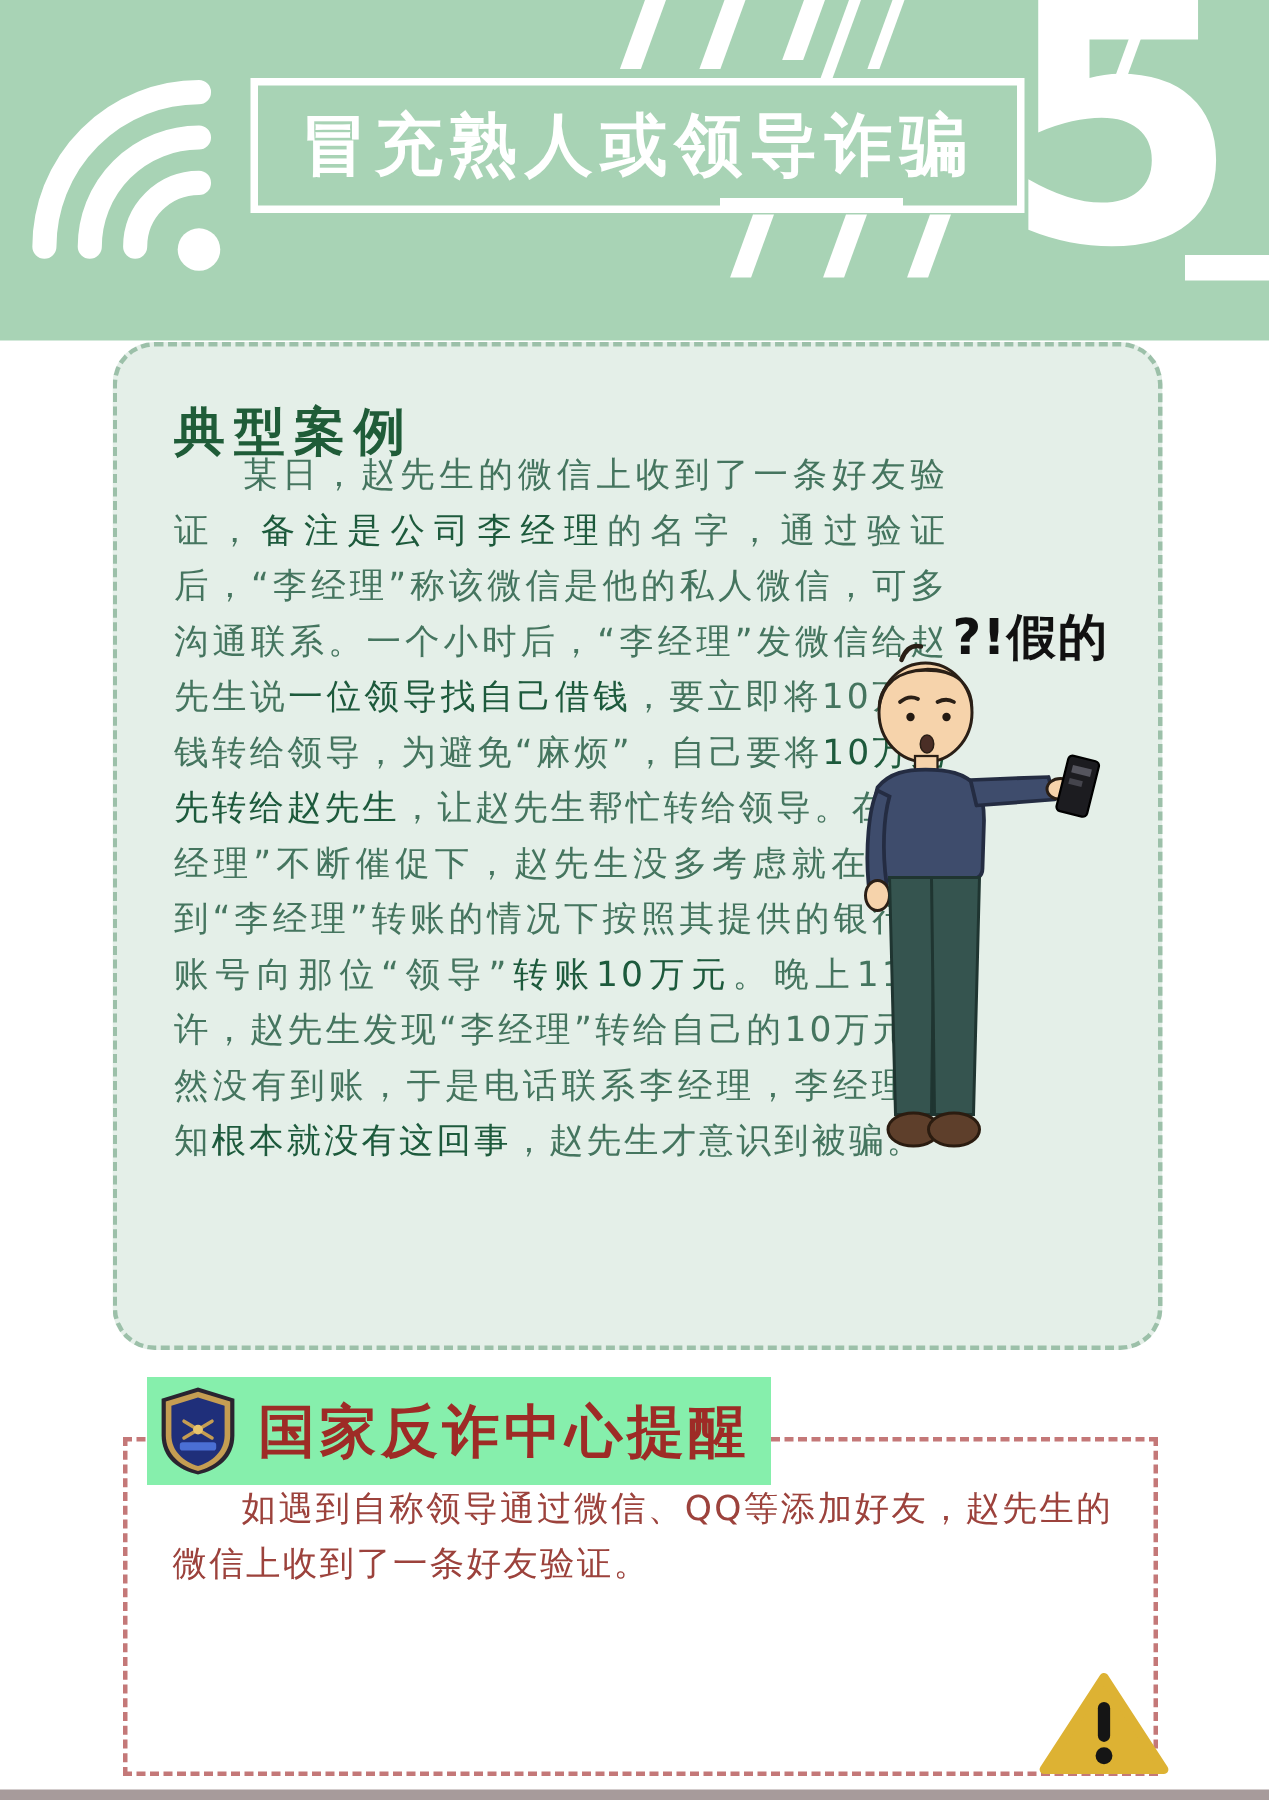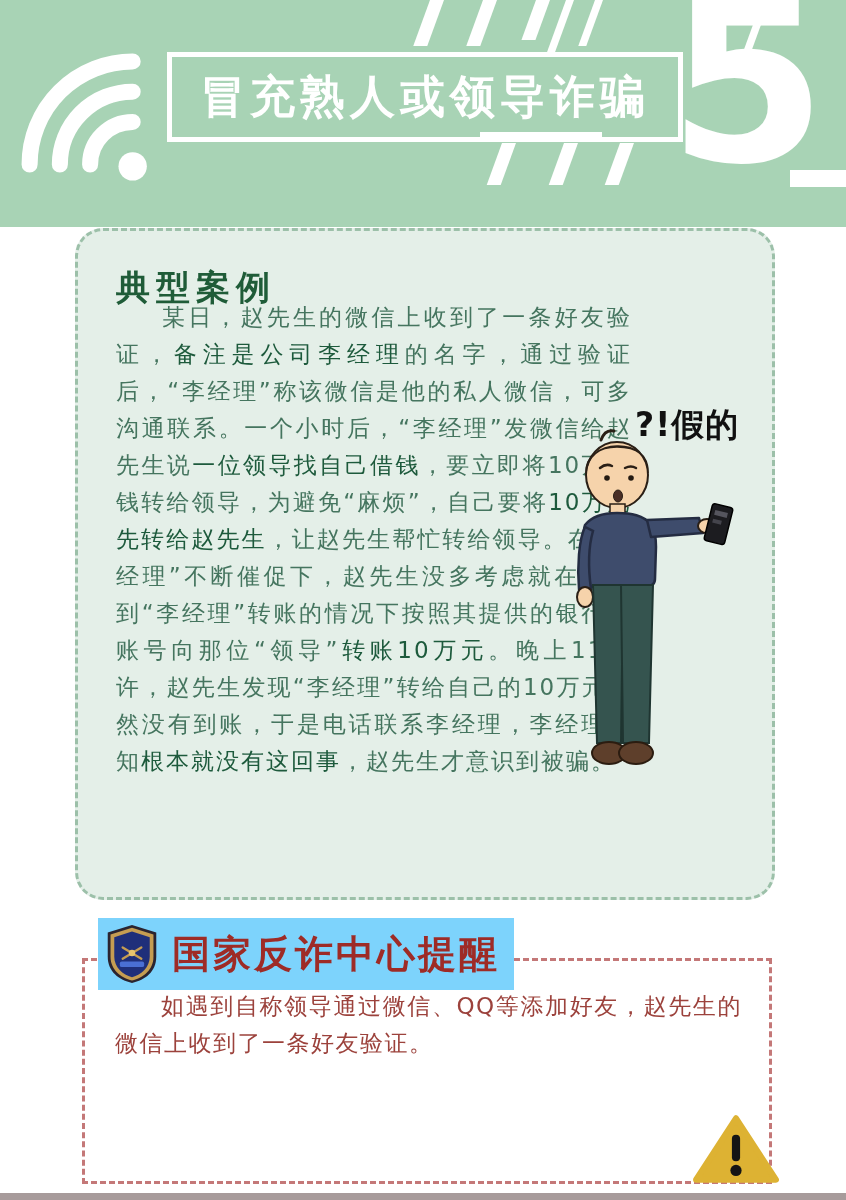--- a/index.html
+++ b/index.html
@@ -47,21 +47,21 @@
             border:3px dashed var(--case-box-border);border-radius:28px;}
   .case-heading{position:absolute;left:38px;top:34px;color:var(--case-heading);font-size:34px;font-weight:bold;letter-spacing:6px;}
   .case-text{position:absolute;left:38px;top:68px;width:516px;color:var(--case-text);font-size:23px;
              line-height:37px;letter-spacing:2px;text-align:justify;text-indent:2em;}
   .case-text .bold-run{color:var(--case-text-bold);font-weight:normal;}
   .callout{position:absolute;left:557px;top:172px;color:var(--callout-text);font-size:33px;font-weight:bold;letter-spacing:1px;white-space:nowrap;}
   .man{position:absolute;left:477px;top:196px;width:200px;height:355px;}
 
   
   .reminder-box{position:absolute;left:82px;top:958px;width:690px;height:226px;border:3px dashed var(--reminder-border);background:#ffffff;}
-  .reminder-title-row{position:absolute;left:98px;top:918px;z-index:3;background:#7dd3fc;display:flex;align-items:center;
+  .reminder-title-row{position:absolute;left:98px;top:918px;z-index:3;background:#86efac;display:flex;align-items:center;
                       gap:12px;padding:0 14px 0 6px;height:72px;}
   .reminder-title-row .rt{color:var(--reminder-title);font-size:38px;font-weight:bold;letter-spacing:3px;white-space:nowrap;}
   .badge{width:56px;height:64px;}
   .reminder-body{position:absolute;left:115px;top:988px;width:627px;z-index:2;}
   .reminder-body p{color:var(--reminder-text);font-size:23px;line-height:37px;letter-spacing:1.5px;
                    text-align:justify;text-indent:2em;margin-bottom:3px;}
   .reminder-body .bold-run{color:var(--reminder-text-bold);font-weight:bold;}
   .warning{position:absolute;left:690px;top:1112px;width:92px;height:74px;z-index:4;}
   .footer-bar{position:absolute;left:0;top:1193px;width:846px;height:7px;background:#a79b9b;}
 </style>

